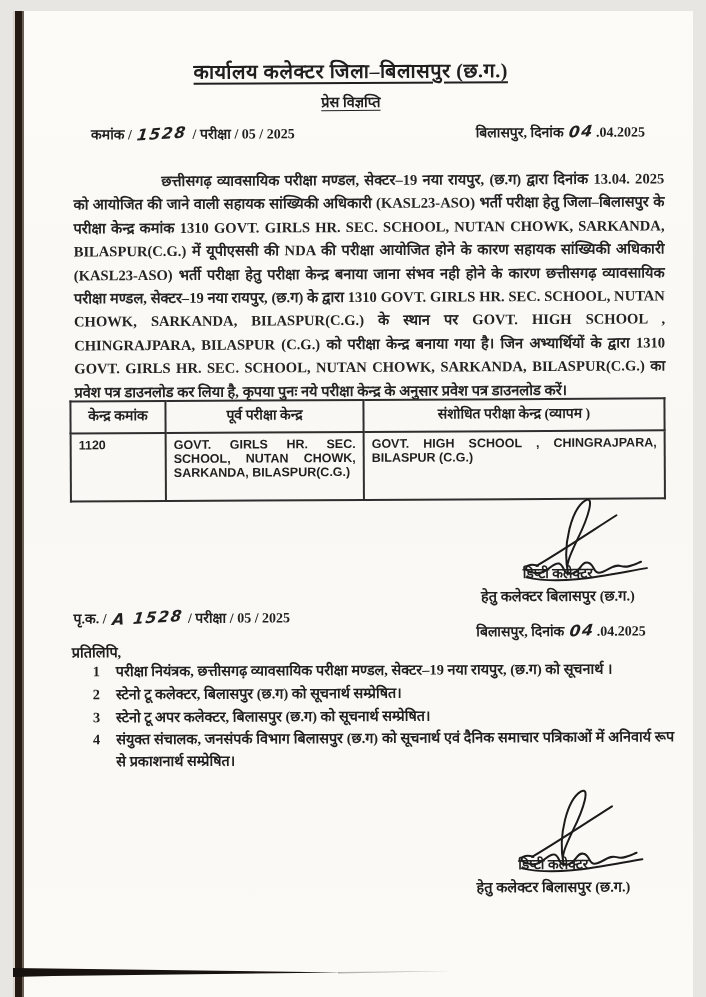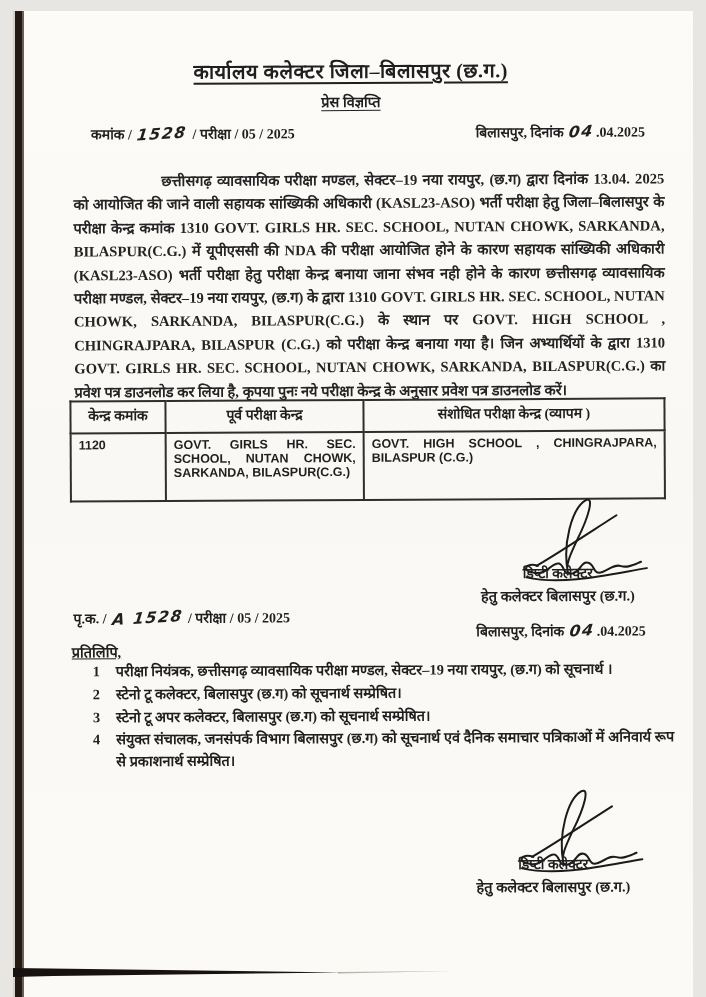--- a/index.html
+++ b/index.html
@@ -56,21 +56,21 @@
 
   .sig-block { position:absolute; width:245px; text-align:center; z-index:2; }
   .sig-1 { top:487px; left:422px; }
   .sig-2 { top:778px; left:416px; }
   .sig-svg { display:block; width:200px; height:86px; margin:0 0 -20px 42px; }
   .sig-designation { font-size:14px; font-weight:600; position:relative; }
   .sig-for { font-size:14.5px; font-weight:600; margin-top:3px; }
 
   .ref2-left { position:absolute; top:596px; left:60px; font-size:14px; font-weight:600; }
   .ref2-right { position:absolute; top:611px; right:48px; font-size:14px; font-weight:600; }
-  .copy-heading { position:absolute; top:629px; left:58px; font-size:14.5px; font-weight:600;text-decoration:underline; }
+  .copy-heading { position:absolute; top:629px; left:58px; font-size:14.5px; font-weight:600; }
   .copy-list { position:absolute; top:649px; left:72px; width:588px; font-size:14.4px; line-height:21.8px; font-weight:600; }
   .copy-item { display:flex; gap:16px; margin-bottom:1px; }
   .copy-num { flex:none; width:14px; text-align:right; }
   .copy-text { text-align:justify; }
 </style>
 </head>
 <body>
 
 <div class="page">
 

